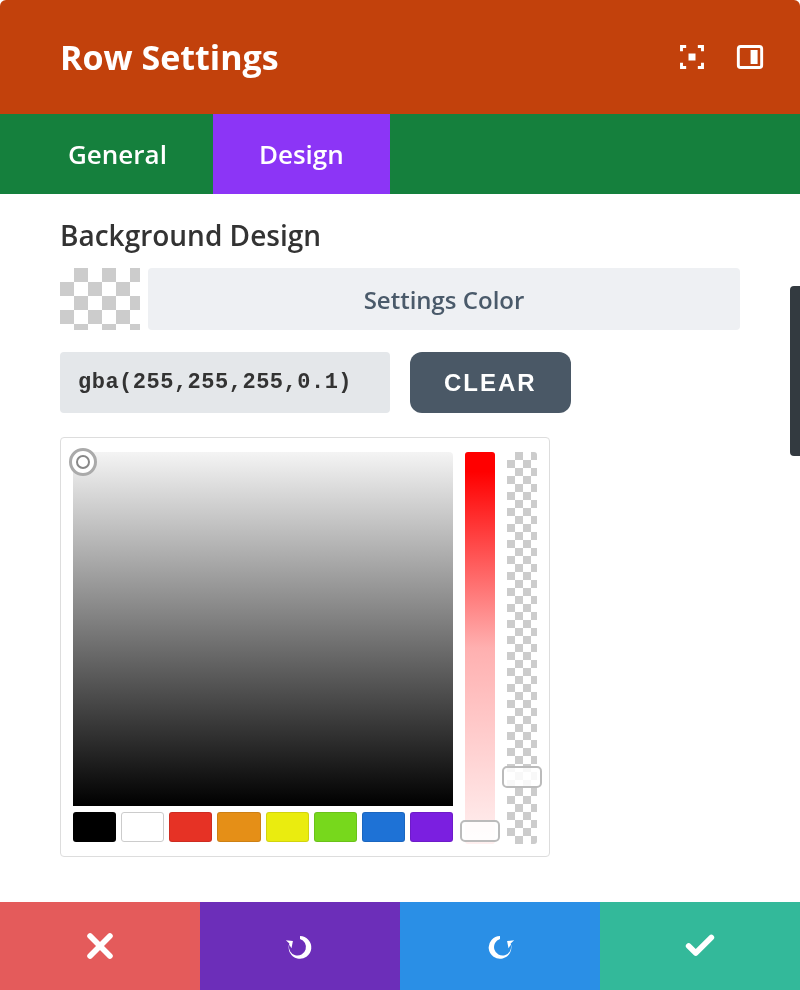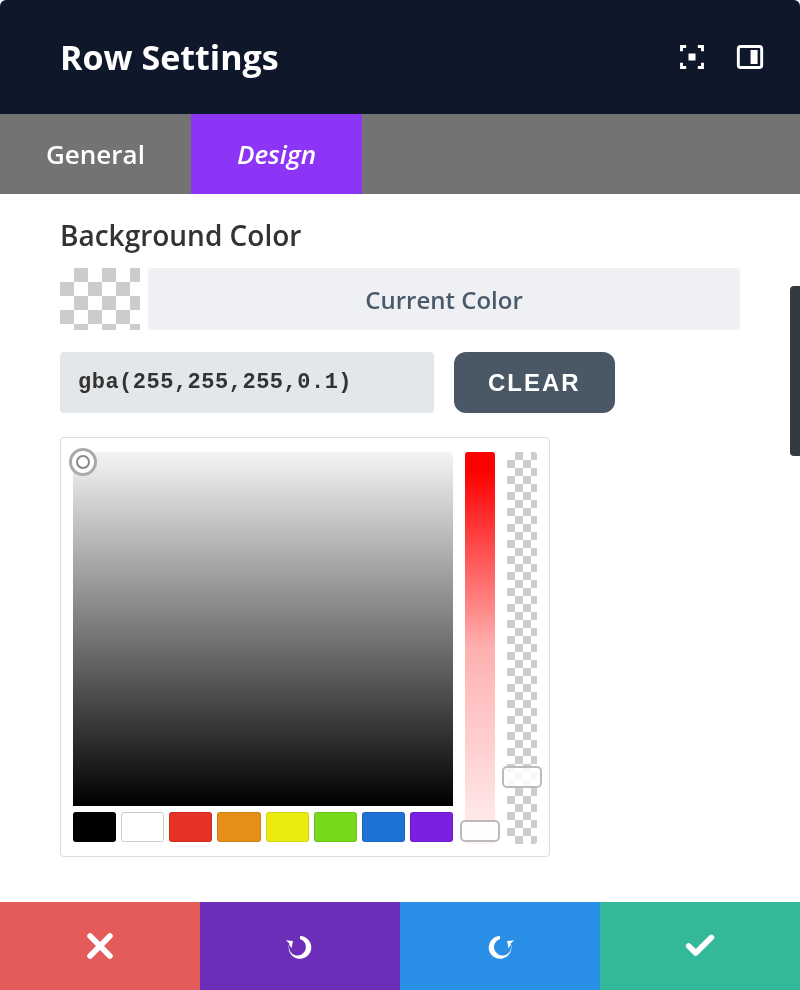--- a/index.html
+++ b/index.html
@@ -5,50 +5,51 @@
   * { box-sizing: border-box; margin: 0; padding: 0; }
   body {
     font-family: -apple-system, BlinkMacSystemFont, "Segoe UI", "Open Sans", Arial, sans-serif;
     background: #fff;
     width: 800px;
     height: 990px;
     overflow: hidden;
     position: relative;
   }
   .header {
-    background: #0f172a;
+    background: #c2410c;
     height: 114px;
     display: flex;
     align-items: center;
     padding: 0 36px 0 60px;
     color: #fff;
     border-radius: 6px 6px 0 0;
   }
   .header h1 {
     font-size: 34px;
     font-weight: 700;
     flex: 1;
   }
   .header-icons { display:flex; gap:30px; align-items:center; }
   .header-icons svg { display:block; }
   .tabs {
-    background: #737373;
+    background: #15803d;
     height: 80px;
     display: flex;
+    padding-left: 22px;
   }
   .tab {
     padding: 0 46px;
     display:flex;
     align-items:center;
     color: #fff;
     font-size: 26px;
     font-weight: 600;
     cursor: pointer;
   }
-  .tab.active { background: #8c35f6; font-style: italic; }
+  .tab.active { background: #8c35f6; }
   .content {
     padding: 22px 60px 20px 60px;
   }
   .section-title {
     font-size: 28px;
     font-weight: 600;
     color: #333;
     margin-bottom: 14px;
   }
   .color-row { display:flex; align-items:stretch; gap:8px; }
@@ -73,21 +74,21 @@
   .value-row { display:flex; gap:20px; margin-top:22px; align-items:stretch; }
   .value-input {
     background:#e4e7ea;
     border:none;
     font-family: "Courier New", monospace;
     font-size: 22px;
     font-weight:700;
     color:#333;
     padding: 18px 18px;
     border-radius:4px;
-    width: 374px;
+    width: 330px;
     letter-spacing: 0.5px;
   }
   .clear-btn {
     background:#4a5866;
     color:#fff;
     border:none;
     font-size:24px;
     font-weight:800;
     letter-spacing: 2px;
     padding: 0 34px;
@@ -207,25 +208,25 @@
     </span>
   </div>
 </div>
 
 <div class="tabs">
   <div class="tab">General</div>
   <div class="tab active">Design</div>
 </div>
 
 <div class="content">
-  <div class="section-title">Background Color</div>
+  <div class="section-title">Background Design</div>
 
   <div class="color-row">
     <div class="swatch-trans"></div>
-    <div class="current-color">Current Color</div>
+    <div class="current-color">Settings Color</div>
   </div>
 
   <div class="value-row">
     <input class="value-input" value="gba(255,255,255,0.1)" style="">
     <button class="clear-btn">CLEAR</button>
   </div>
 
   <div class="picker-frame">
     <div class="sat-col">
       <div class="sat-area">

